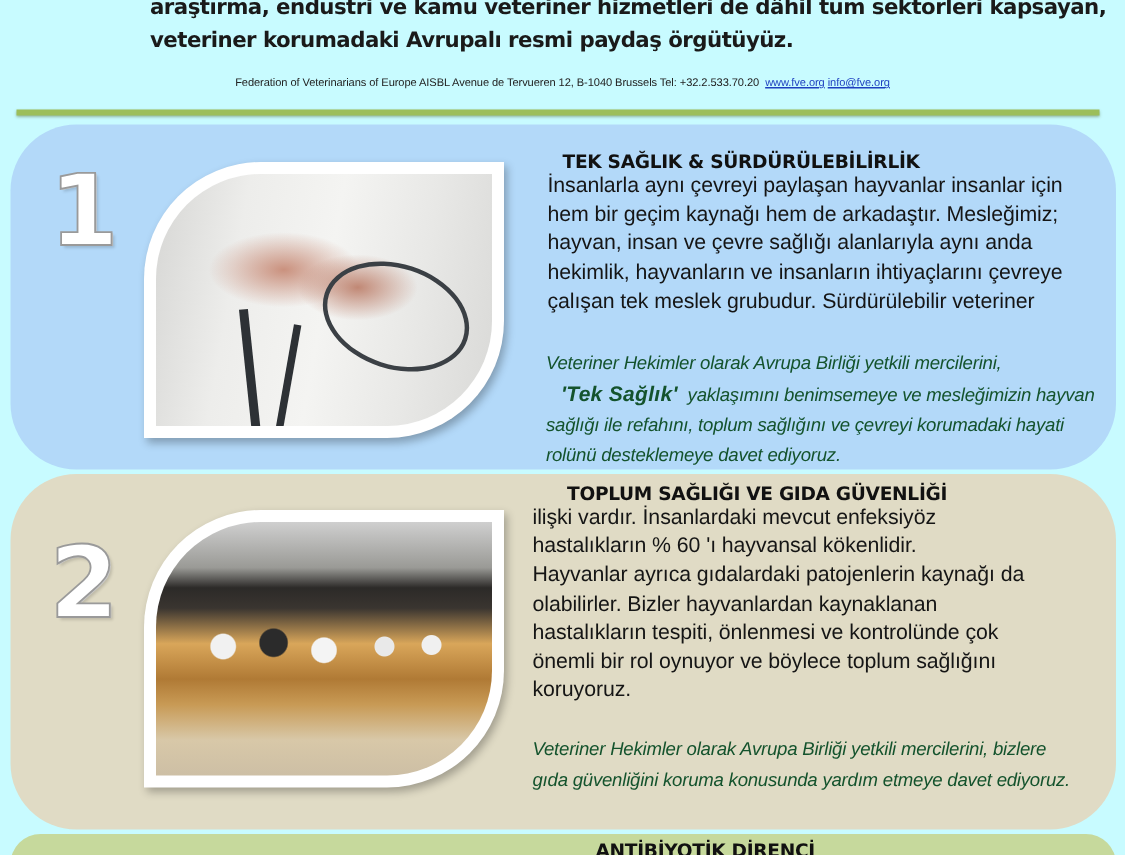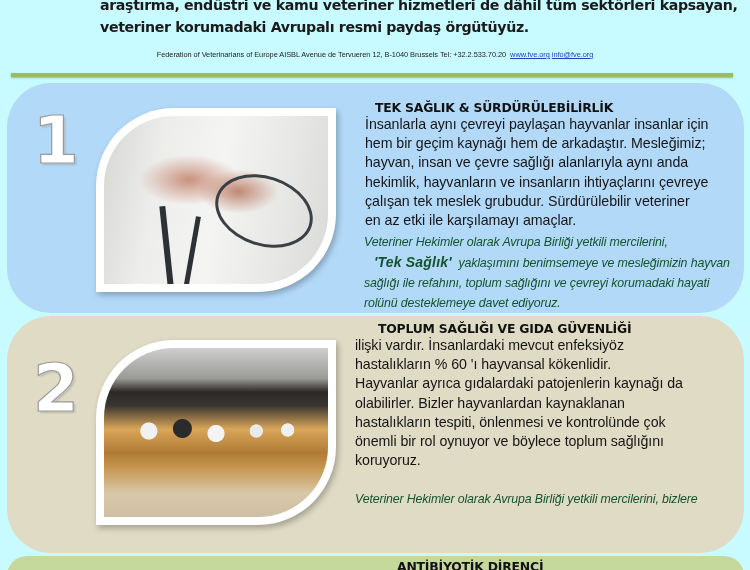--- a/index.html
+++ b/index.html
@@ -157,21 +157,20 @@
         <div class="steth3"></div>
       </div>
     </div>
     <h2 class="title t1">TEK SAĞLIK &amp; SÜRDÜRÜLEBİLİRLİK</h2>
     <div class="body-text b1">
       <span>İnsanlarla aynı çevreyi paylaşan hayvanlar insanlar için</span>
       <span>hem bir geçim kaynağı hem de arkadaştır. Mesleğimiz;</span>
       <span>hayvan, insan ve çevre sağlığı alanlarıyla aynı anda</span>
       <span>hekimlik, hayvanların ve insanların ihtiyaçlarını çevreye</span>
       <span>çalışan tek meslek grubudur. Sürdürülebilir veteriner</span>
-      <span>en az etki ile karşılamayı amaçlar.</span>
     </div>
     <div class="call-text c1">
       <span>Veteriner Hekimler olarak Avrupa Birliği yetkili mercilerini,</span>
       <span><b class="bold-lead">'Tek Sağlık'</b>&nbsp; <i>yaklaşımını benimsemeye ve mesleğimizin hayvan</i></span>
       <span>sağlığı ile refahını, toplum sağlığını ve çevreyi korumadaki hayati</span>
       <span>rolünü desteklemeye davet ediyoruz.</span>
     </div>
   </section>
 
   <section class="panel panel-2">
@@ -186,20 +185,21 @@
       <span>ilişki vardır. İnsanlardaki mevcut enfeksiyöz</span>
       <span>hastalıkların % 60 'ı hayvansal kökenlidir.</span>
       <span>Hayvanlar ayrıca gıdalardaki patojenlerin kaynağı da</span>
       <span>olabilirler. Bizler hayvanlardan kaynaklanan</span>
       <span>hastalıkların tespiti, önlenmesi ve kontrolünde çok</span>
       <span>önemli bir rol oynuyor ve böylece toplum sağlığını</span>
       <span>koruyoruz.</span>
     </div>
     <div class="call-text c2">
       <span>Veteriner Hekimler olarak Avrupa Birliği yetkili mercilerini, bizlere</span>
+      <span>gıda güvenliğini koruma konusunda yardım etmeye davet ediyoruz.</span>
     </div>
   </section>
 
   <section class="panel panel-3">
     <h2 class="title t3">ANTİBİYOTİK DİRENCİ</h2>
   </section>
 
 </div>
 
 </body></html>

